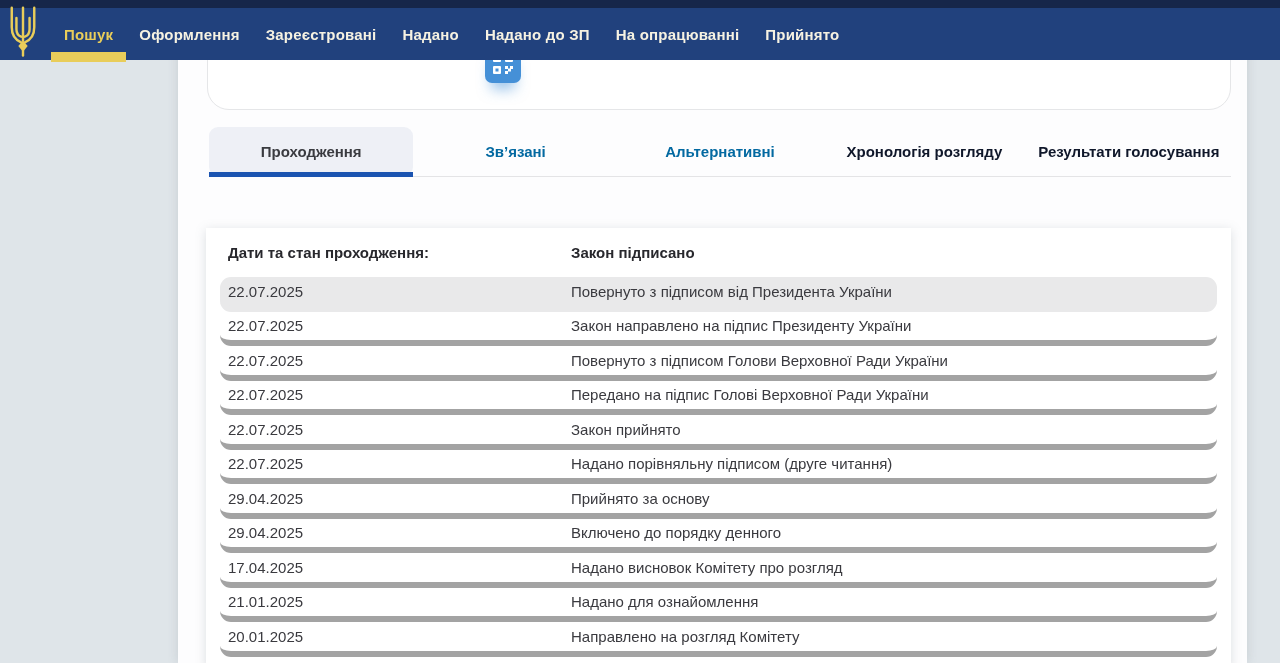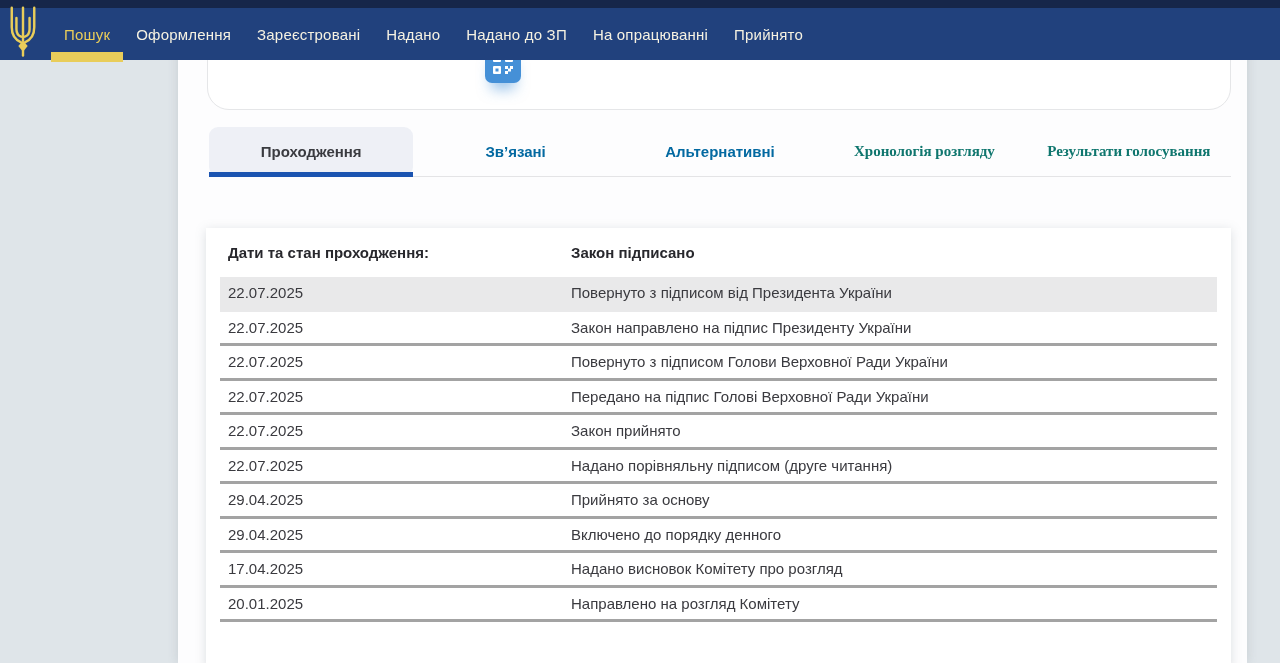--- a/index.html
+++ b/index.html
@@ -28,21 +28,21 @@
     position:absolute; left:8px; top:-4px; width:30px; height:56px;
   }
   .nav-menu {
     position:absolute; left:51px; top:0; height:52px;
     display:flex; align-items:center;
   }
   .nav-item {
     position:relative; height:52px;
     display:flex; align-items:center;
     padding:0 13px;
-    color:#f6f2e2; font-size:15px; font-weight:400;
+    color:#f6f2e2; font-size:15px; font-weight:700;
     letter-spacing:.2px; cursor:pointer; white-space:nowrap;
   }
   .nav-item.active { color:#e9cd5a; }
   .nav-underline {
     position:absolute; left:0; bottom:-2px; width:100%; height:10px;
     background:#e9cd5a;
   }
 
   
   .doc-card {
@@ -67,21 +67,21 @@
     border-bottom:1px solid #e4e4e6;
     z-index:2;
   }
   .tab {
     position:relative; flex:1 1 0;
     display:flex; align-items:center; justify-content:center;
     font-size:15px; font-weight:700; cursor:pointer; white-space:nowrap;border-radius:9px;
   }
   .tab.active { background:#eef0f6; color:#3a3b40; }
   .tab.muted  { color:#0369a1; }
-  .tab.link   { color:#0f766e;font-family:Liberation Serif, serif; }
+  .tab.link   { color:#0f172a; }
   .tab-underline {
     position:absolute; left:0; bottom:-1px; width:100%; height:5px;
     background:#1b54b1;
   }
 
   
   .table-card {
     position:absolute; left:206px; top:228px; width:1025px; height:440px;
     background:#ffffff; padding:0 14px;
     box-shadow:0 2px 10px rgba(120,130,140,.25);
@@ -91,21 +91,22 @@
     height:49px;
     display:grid; grid-template-columns:343px 1fr; align-items:center;
     padding:0 8px;
     font-size:15px; font-weight:700; color:#28282d;
   }
   .trow {
     height:34.5px;
     display:grid; grid-template-columns:343px 1fr; align-items:center;
     padding:4px 8px;
     font-size:15px; color:#3a3a3f;
-    border-bottom:3px solid #a3a3a3;
+    border-bottom:6px solid #a3a3a3;
+    border-radius:11px;
   }
   .trow.highlighted { background:#e9e9ea; border-bottom-color:#e9e9ea; }
   .tcell { overflow:hidden; white-space:nowrap; }
 </style>
 </head>
 <body>
 
 <div class="content-bg"></div>
 
 <div class="doc-card"></div>
@@ -224,17 +225,21 @@
       </div>
       <div class="trow">
         <div class="tcell">29.04.2025</div>
         <div class="tcell">Включено до порядку денного</div>
       </div>
       <div class="trow">
         <div class="tcell">17.04.2025</div>
         <div class="tcell">Надано висновок Комітету про розгляд</div>
       </div>
       <div class="trow">
+        <div class="tcell">21.01.2025</div>
+        <div class="tcell">Надано для ознайомлення</div>
+      </div>
+      <div class="trow">
         <div class="tcell">20.01.2025</div>
         <div class="tcell">Направлено на розгляд Комітету</div>
       </div>
     </div>
 </div>
 
 </body></html>

